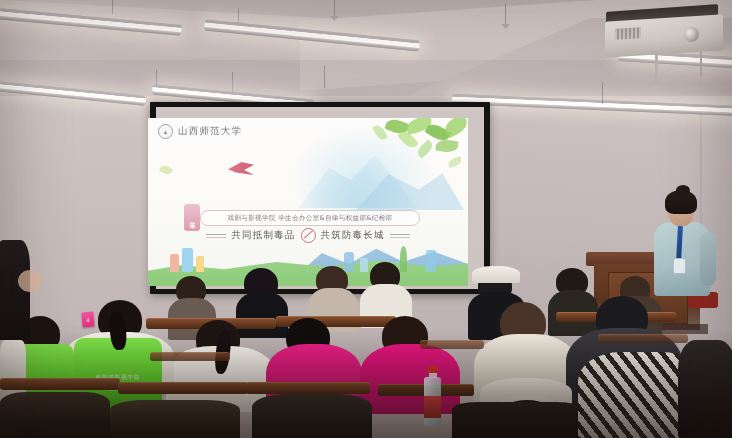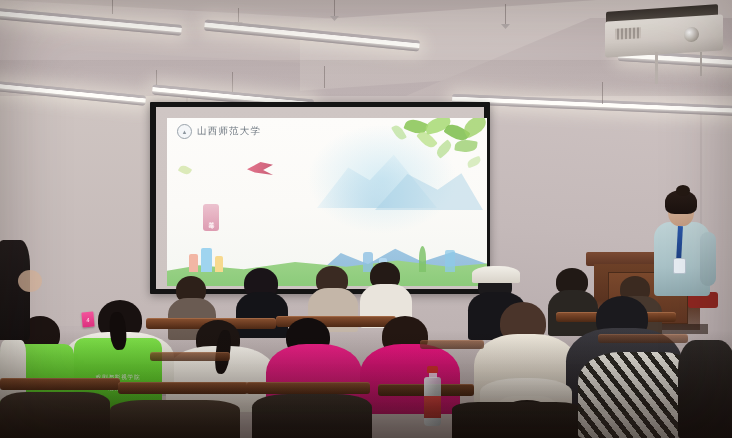--- a/index.html
+++ b/index.html
@@ -53,21 +53,21 @@
     background:repeating-linear-gradient(90deg,#cfc7c0 0 2px,#a59d97 2px 4px);transform:skewY(-3deg);}
   #proj-pole{left:655px;top:52px;width:3px;height:32px;background:#b9b1ac;}
   #proj-pole2{left:700px;top:52px;width:2px;height:24px;background:#b0a8a4;}
 
   
   #screen-frame{left:150px;top:102px;width:340px;height:192px;
     background:#141414;border-radius:1px;
     box-shadow:0 2px 10px rgba(0,0,0,.35);}
   #screen-surface{left:156px;top:107px;width:328px;height:182px;
     background:linear-gradient(180deg,#cfc6c4 0%,#cdc4c2 100%);}
-  #slide{left:167px;top:118px;width:320px;height:168px;overflow:hidden;
+  #slide{left:148px;top:118px;width:320px;height:168px;overflow:hidden;
     background:linear-gradient(180deg,#fdfcfa 0%,#fbfaf7 52%,#f4f6f2 100%);}
 
   
   #slide-glow{left:140px;top:6px;width:150px;height:110px;border-radius:50%;
     background:radial-gradient(ellipse at 50% 50%,rgba(186,226,242,.55),rgba(200,232,246,0) 70%);}
   .leaf{position:absolute;border-radius:60% 10% 60% 10%;}
   #mtn1{left:150px;top:32px;width:120px;height:58px;
     background:radial-gradient(ellipse at 50% 100%,rgba(176,214,233,.75),rgba(205,232,244,.25) 75%);
     clip-path:polygon(0 100%,26% 30%,44% 52%,64% 8%,100% 100%);}
   #mtn2{left:208px;top:46px;width:108px;height:46px;
@@ -246,21 +246,31 @@
     <div class="leaf" style="left:300px;top:40px;width:14px;height:8px;background:#b6dd8a;opacity:.5;transform:rotate(-20deg);"></div>
 
     <div class="abs" id="slide-logo">
       <div id="logo-mark">▲</div>
       <span class="logo-text">山西师范大学</span>
     </div>
 
     <div class="abs" id="ribbon"></div>
 
     <div class="abs" id="seal">禁毒</div>
-
+    <div class="abs" id="subtitle-pill">
+      <span class="subtitle-text">戏剧与影视学院  学生会办公室&amp;自律与权益部&amp;纪检部</span>
+    </div>
+
+    <div class="abs" id="slogan-row">
+      <span class="slogan-rule"></span>
+      <span class="slogan-text">共同抵制毒品</span>
+      <span id="noicon"></span>
+      <span class="slogan-text">共筑防毒长城</span>
+      <span class="slogan-rule"></span>
+    </div>
 
     <div class="abs" id="land-blue"></div>
     <div class="abs" id="land-green"></div>
     <div class="abs bldg" style="left:22px;top:136px;width:9px;height:18px;background:#f2b6a4;border-radius:2px 2px 0 0;"></div>
     <div class="abs bldg" style="left:34px;top:130px;width:11px;height:24px;background:#9fd4ef;border-radius:2px 2px 0 0;"></div>
     <div class="abs bldg" style="left:48px;top:138px;width:8px;height:16px;background:#f7d98e;border-radius:2px 2px 0 0;"></div>
     <div class="abs bldg" style="left:196px;top:134px;width:10px;height:20px;background:#8fc0e4;border-radius:3px 3px 0 0;opacity:.8;"></div>
     <div class="abs bldg" style="left:212px;top:140px;width:8px;height:14px;background:#b9dcf2;border-radius:2px 2px 0 0;opacity:.8;"></div>
     <div class="abs bldg" style="left:252px;top:128px;width:7px;height:26px;background:#7fc36a;border-radius:50% 50% 0 0;opacity:.85;"></div>
     <div class="abs bldg" style="left:278px;top:132px;width:10px;height:22px;background:#8ec9e8;border-radius:2px 2px 0 0;opacity:.75;"></div>

